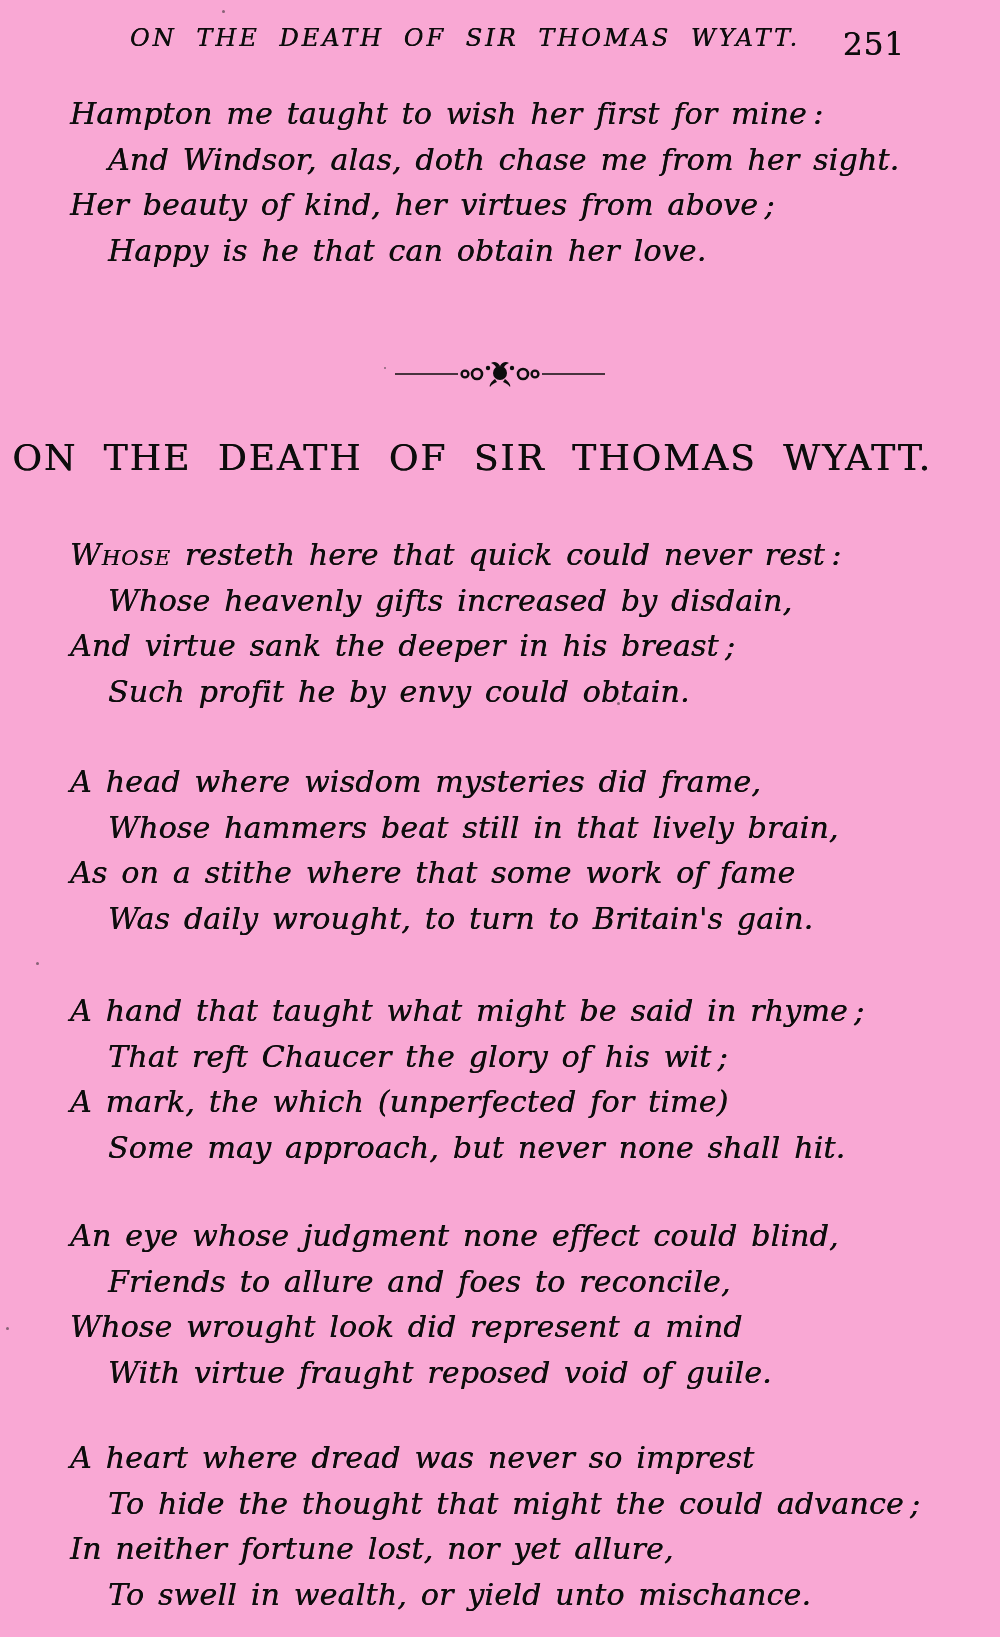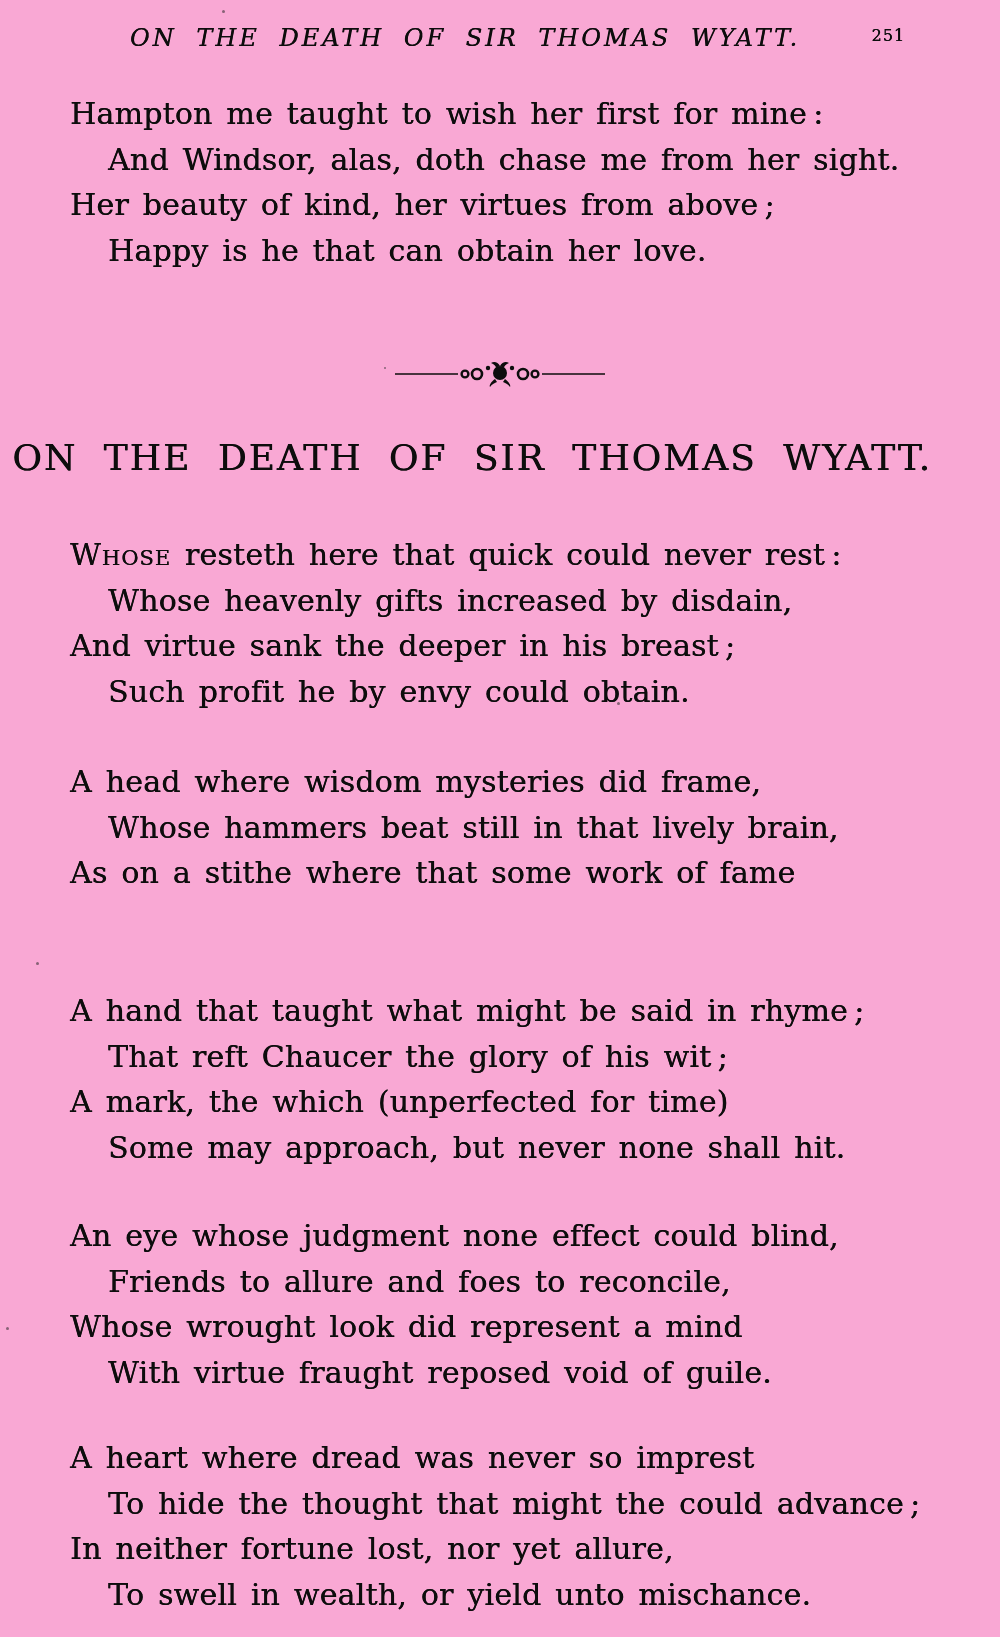--- a/index.html
+++ b/index.html
@@ -24,34 +24,35 @@
     font-style: italic;
     font-size: 24px;
     letter-spacing: 3px;
     word-spacing: 9px;
     white-space: nowrap;
     text-shadow: 0.35px 0 0 currentColor;
   }
   .rh-folio {
     position: absolute;
     right: 25px; top: 2px;
-    font-size: 16px;
+    font-size: 31px;
     letter-spacing: 1px;
     text-shadow: 0.35px 0 0 currentColor;
   }
   
   .stanza {
     position: absolute;
     left: 70px; right: 32px;
     font-size: 30px;
     line-height: 45.6px;
     word-spacing: 4px;
     letter-spacing: 0.2px;
     text-shadow: 0.35px 0 0 currentColor;
     white-space: nowrap;
+    font-style: italic;
   }
   .line.indent { padding-left: 38px; }
   .smallcaps { font-variant: small-caps; letter-spacing: 1px; }
   
   .poem-title {
     position: absolute;
     top: 440px; left: 0; right: 56px;
     margin: 0;
     text-align: center;
     font-size: 36px;
@@ -119,20 +120,21 @@
     <div class="line"><span class="smallcaps">Whose</span><span> resteth here that quick could never rest :</span></div>
     <div class="line indent">Whose heavenly gifts increased by disdain,</div>
     <div class="line">And virtue sank the deeper in his breast ;</div>
     <div class="line indent">Such profit he by envy could obtain.</div>
   </section>
 
   <section class="stanza" style="top:759px">
     <div class="line">A head where wisdom mysteries did frame,</div>
     <div class="line indent">Whose hammers beat still in that lively brain,</div>
     <div class="line">As on a stithe where that some work of fame</div>
+    <div class="line indent">Was daily wrought, to turn to Britain's gain.</div>
   </section>
 
   <section class="stanza" style="top:988px">
     <div class="line">A hand that taught what might be said in rhyme ;</div>
     <div class="line indent">That reft Chaucer the glory of his wit ;</div>
     <div class="line">A mark, the which (unperfected for time)</div>
     <div class="line indent">Some may approach, but never none shall hit.</div>
   </section>
 
   <section class="stanza" style="top:1213px">

